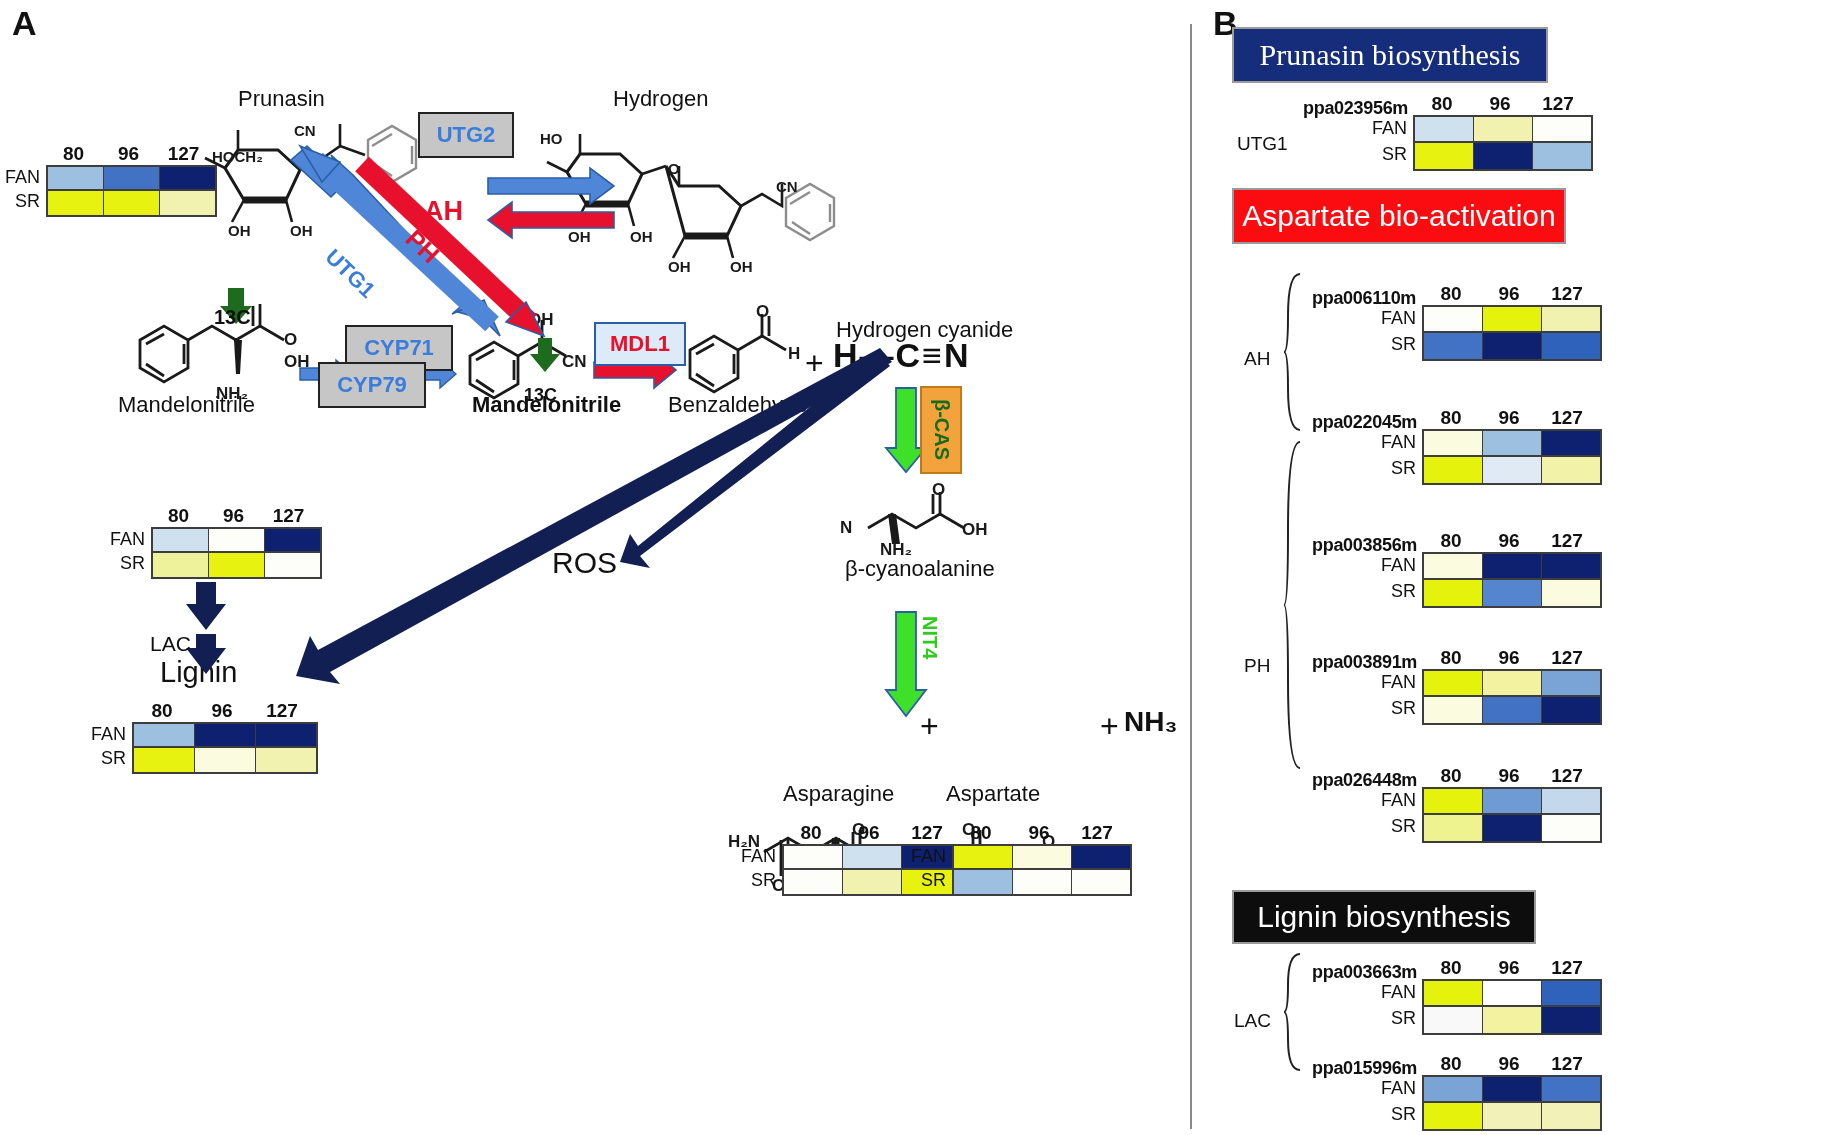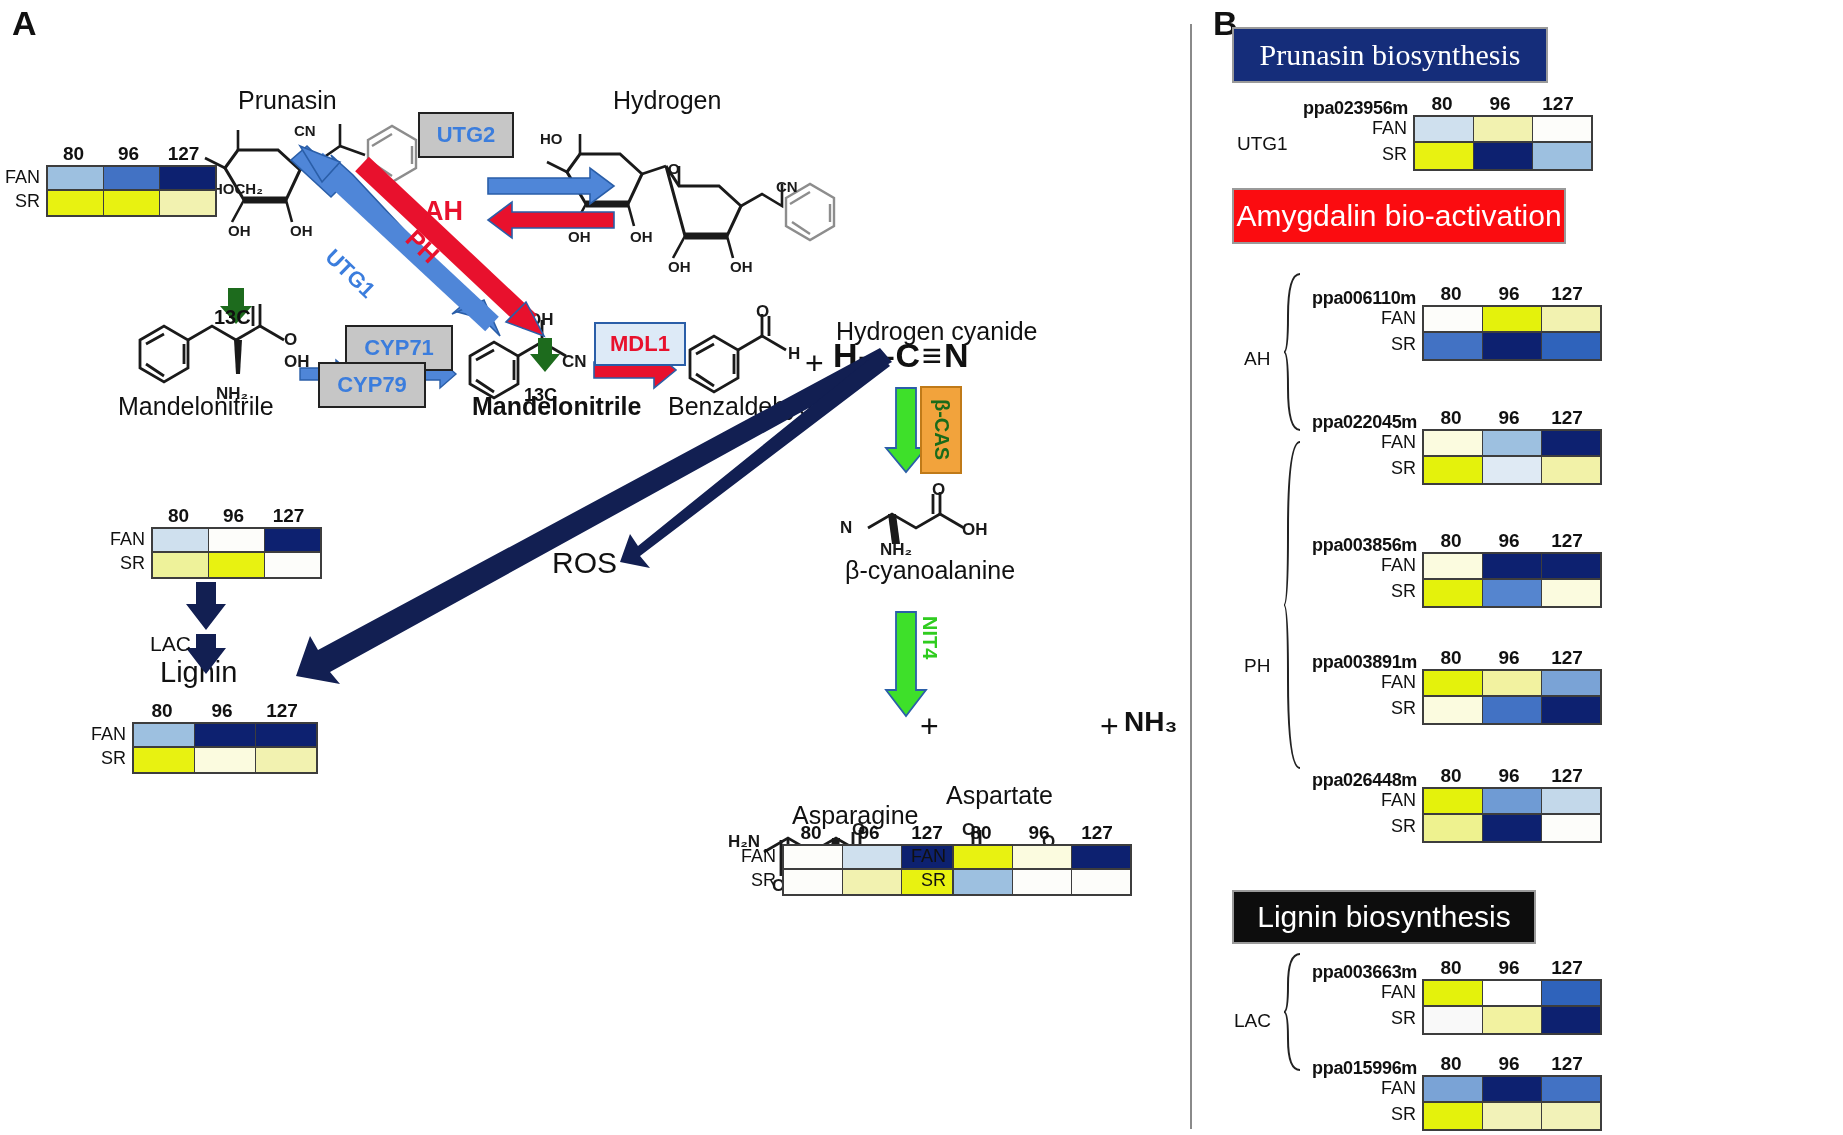--- a/index.html
+++ b/index.html
@@ -17,21 +17,21 @@
   .hm .grid{border:2px solid #3d3d3d;display:flex;flex-direction:column;}
   .hm .row{display:flex;}
   .hm .row.r1{border-bottom:2px solid #3d3d3d;}
   .hm .cell{border-right:1.5px solid #3d3d3d;}
   .hm .cell:last-child{border-right:none;}
   .gene{position:absolute;font-size:18px;font-weight:bold;color:#111;letter-spacing:-0.3px;}
   .enzlab{position:absolute;font-size:19px;color:#111;}
 
   
   .chem{position:absolute;font-size:15px;font-weight:bold;color:#1a1a1a;}
-  .cname{position:absolute;font-size:25px;color:#111;}
+  .cname{position:absolute;font-size:22px;color:#111;}
   .cname.b{font-weight:bold;}
 
   
   .ebox{position:absolute;background:#c6c6c6;border:2px solid #222;
         display:flex;align-items:center;justify-content:center;
         font-size:22px;font-weight:bold;color:#3b7ddd;}
   .ebox.red{background:#ddeaf7;border:2px solid #2a5ea8;color:#e8112d;}
   .ebox.orange{background:#f2a33c;border:2px solid #c07a18;color:#1a6b1a;}
   .ebox.vert{writing-mode:vertical-rl;}
 
@@ -56,21 +56,21 @@
 
 <div class="abs panel-letter" style="left:1213px;top:4px;">B</div>
 
 <div class="cname" style="left:238px;top:86px;">Prunasin</div>
 <div class="cname" style="left:613px;top:86px;">Hydrogen</div>
 <div class="cname" style="left:118px;top:392px;">Mandelonitrile</div>
 <div class="cname b" style="left:472px;top:392px;">Mandelonitrile</div>
 <div class="cname" style="left:668px;top:392px;">Benzaldehyde</div>
 <div class="cname" style="left:836px;top:317px;">Hydrogen cyanide</div>
 <div class="cname" style="left:845px;top:556px;">β-cyanoalanine</div>
-<div class="cname" style="left:783px;top:801px;margin-left:9px;">Asparagine</div>
+<div class="cname" style="left:783px;top:781px;">Asparagine</div>
 <div class="cname" style="left:946px;top:781px;">Aspartate</div>
 <div class="cname" style="left:160px;top:656px;font-size:29px;">Lignin</div>
 <div class="cname" style="left:552px;top:546px;font-size:30px;">ROS</div>
 
 <div class="abs" style="left:805px;top:345px;font-size:32px;">+</div>
 <div class="abs" style="left:920px;top:708px;font-size:32px;">+</div>
 <div class="abs" style="left:1100px;top:708px;font-size:32px;">+</div>
 <div class="abs" style="left:1124px;top:706px;font-size:28px;font-weight:bold;">NH₃</div>
 
 <div class="abs" style="left:833px;top:336px;font-size:34px;font-weight:bold;letter-spacing:2px;">H—C≡N</div>
@@ -161,21 +161,21 @@
 
   <g stroke="#1a1a1a" fill="none" stroke-width="2.8">
     <path d="M956,866 L980,852 L1004,866 L1028,852 L1052,866"></path>
     <path d="M980,852 L980,830 M973,854 L973,832"></path>
     <path d="M1052,866 L1052,844 M1045,866 L1045,846"></path>
     <path d="M1052,866 L1076,880"></path>
   </g>
   <polygon points="1024,852 1032,852 1028,892 1020,892" fill="#1a1a1a"></polygon>
 </svg>
 
-<div class="chem" style="left:212px;top:148px;margin-top:32px;">HOCH₂</div>
+<div class="chem" style="left:212px;top:148px;">HOCH₂</div>
 <div class="chem" style="left:184px;top:187px;">HO</div>
 <div class="chem" style="left:228px;top:222px;">OH</div>
 <div class="chem" style="left:290px;top:222px;">OH</div>
 <div class="chem" style="left:294px;top:122px;">CN</div>
 
 <div class="chem" style="left:540px;top:130px;">HO</div>
 <div class="chem" style="left:568px;top:228px;">OH</div>
 <div class="chem" style="left:630px;top:228px;">OH</div>
 <div class="chem" style="left:668px;top:160px;">O</div>
 <div class="chem" style="left:668px;top:258px;">OH</div>
@@ -454,21 +454,21 @@
             <div class="cell" style="width: 58px; height: 24px; background: rgb(253, 253, 250);"></div>
           </div>
           <div class="row">
             <div class="cell" style="width: 58px; height: 26px; background: rgb(232, 242, 17);"></div>
             <div class="cell" style="width: 58px; height: 26px; background: rgb(13, 33, 112);"></div>
             <div class="cell" style="width: 58px; height: 26px; background: rgb(157, 192, 224);"></div>
           </div>
         </div>
       </div>
     </div>
-    <div class="banner red" style="left: 1232px; top: 188px; width: 330px; height: 52px;">Amygdalin bio-activation</div>
+    <div class="banner red" style="left: 1232px; top: 188px; width: 330px; height: 52px;">Aspartate bio-activation</div>
     <div class="enzlab" style="left: 1244px; top: 348px;">AH</div>
     <svg class="abs brace" width="22" height="160" style="left: 1282px; top: 272px;">
       <path d="M18,2 Q6,2 6,44 Q6,80 2,80 Q6,80 6,116 Q6,158 18,158" fill="none" stroke="#222" stroke-width="2"></path>
     </svg>
     <div class="gene" style="left: 1312px; top: 288px;">ppa006110m</div>
     <div class="hm" style="left: 1374px; top: 283px;">
       <div class="hdr">
         <div class="sp" style="width: 48px;"></div>
         <div class="t" style="width: 58px; font-size: 19px;">80</div>
         <div class="t" style="width: 58px; font-size: 19px;">96</div>

